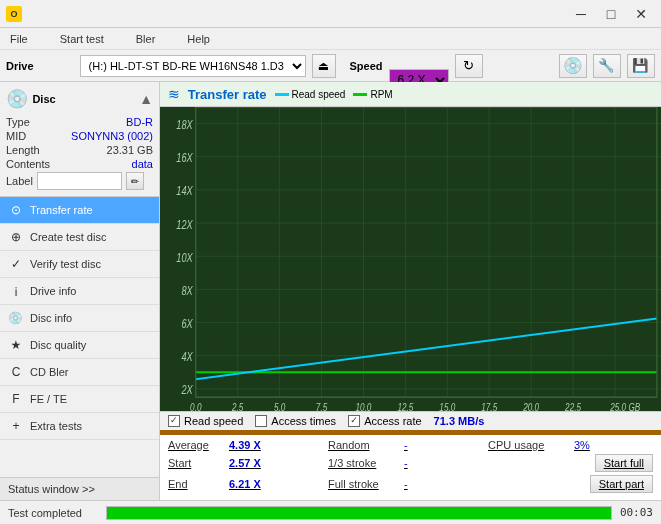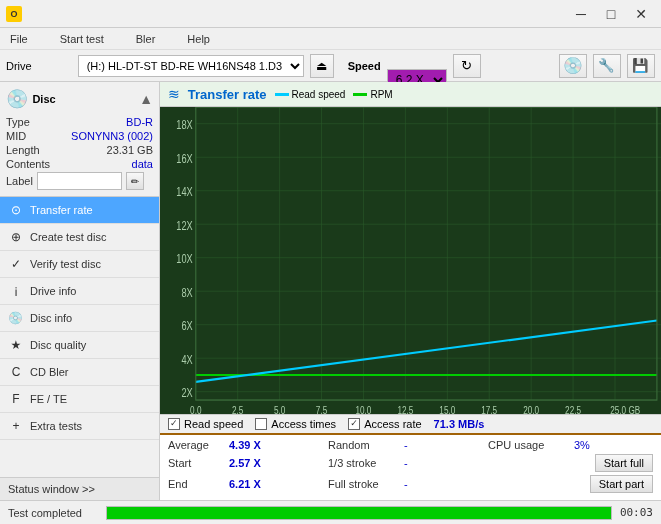--- a/index.html
+++ b/index.html
@@ -49,29 +49,29 @@
 
     
     .nav-item-status { display: flex; align-items: flex-start; padding: 5px 8px; cursor: pointer; font-size: 11px; color: #333; background: #e8e8e8; border-top: 1px solid #ccc; }
 
     
     #chart-area { flex: 1; background: white; display: flex; flex-direction: column; padding: 0; }
     #chart-header { background: #e8f4e8; padding: 4px 8px; display: flex; align-items: center; gap: 8px; border-bottom: 1px solid #ccc; }
     #chart-title { font-size: 13px; font-weight: bold; color: #0066cc; }
     .legend-item { display: flex; align-items: center; gap: 3px; font-size: 10px; }
     .legend-color { width: 14px; height: 3px; }
-    #chart-container { flex: 1; position: relative; background: #e5e5e5; overflow: hidden; }
+    #chart-container { flex: 1; position: relative; background: #e5e5e5; overflow: hidden; font-style: italic; }
     #chart-info-bar { padding: 3px 8px; background: #f0f0f0; border-top: 1px solid #ccc; display: flex; gap: 12px; align-items: center; }
     .check-item { display: flex; align-items: center; gap: 4px; font-size: 11px; }
     .check-box { width: 12px; height: 12px; border: 1px solid #666; display: inline-block; background: white; position: relative; }
     .check-box.checked::after { content: '✓'; position: absolute; font-size: 9px; top: -1px; left: 1px; color: #333; }
     .burst-val { color: #0000cc; font-size: 11px; font-weight: bold; }
 
     
-    #stats-area { padding: 4px 8px; background: white; border-top: 2px solid #a16207; }
+    #stats-area { padding: 4px 8px; background: white; border-top: 5px solid #a16207; text-decoration: underline; }
     .stats-row { display: flex; align-items: center; margin-bottom: 3px; gap: 0; }
     .stat-cell { display: flex; align-items: center; gap: 6px; min-width: 160px; }
     .stat-label { font-size: 11px; color: #333; min-width: 55px; }
     .stat-value { color: #0000cc; font-size: 11px; font-weight: bold; min-width: 40px; }
     .stat-label2 { font-size: 11px; color: #333; min-width: 70px; }
     .stat-value2 { color: #0000cc; font-size: 11px; min-width: 30px; }
     .stat-label3 { font-size: 11px; color: #333; min-width: 80px; }
     .stat-value3 { color: #0000cc; font-size: 11px; min-width: 40px; }
     .start-btn { background: linear-gradient(#f8f8f8, #e0e0e0); border: 1px solid #bbb; padding: 2px 8px; cursor: pointer; font-size: 11px; }
 
@@ -100,21 +100,21 @@
 </div>
 
 <div id="menubar">
   <span class="menu-item">File</span>
   <span class="menu-item">Start test</span>
   <span class="menu-item">Bler</span>
   <span class="menu-item">Help</span>
 </div>
 
 <div id="drivetoolbar">
-  <span style="font-weight:normal;">Drive</span>
+  <span style="font-weight:bold;">Drive</span>
   <select id="drive-select">
     <option>(H:) HL-DT-ST BD-RE  WH16NS48 1.D3</option>
   </select>
   <button class="toolbar-icon-btn">⏏</button>
   <span style="font-weight:bold; margin-left:8px;">Speed</span>
   <select id="speed-select">
     <option>6.2 X</option>
   </select>
   <button class="toolbar-icon-btn2">↻</button>
   <div style="flex:1;"></div>

